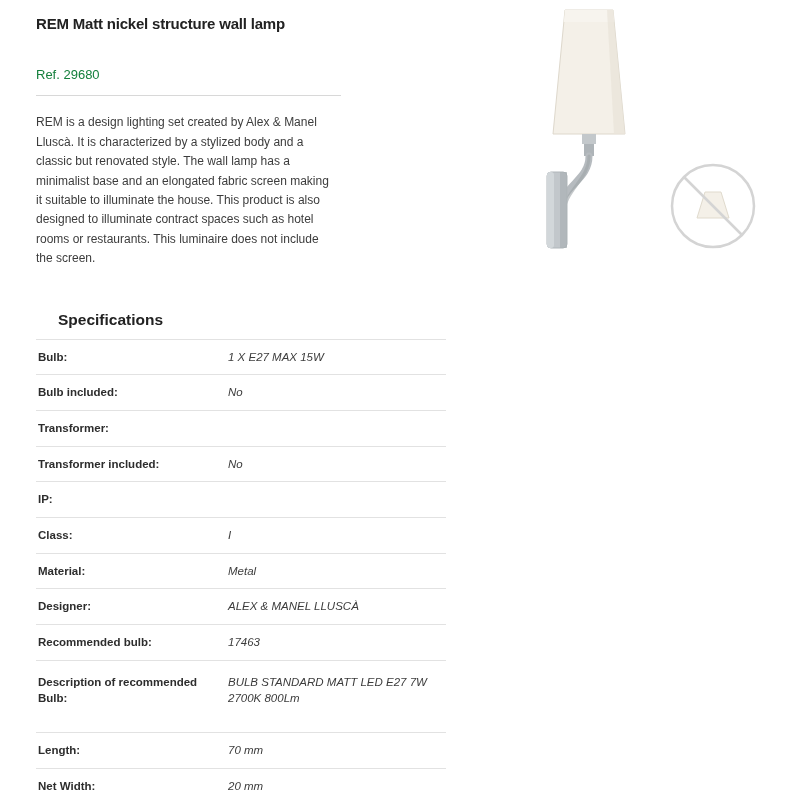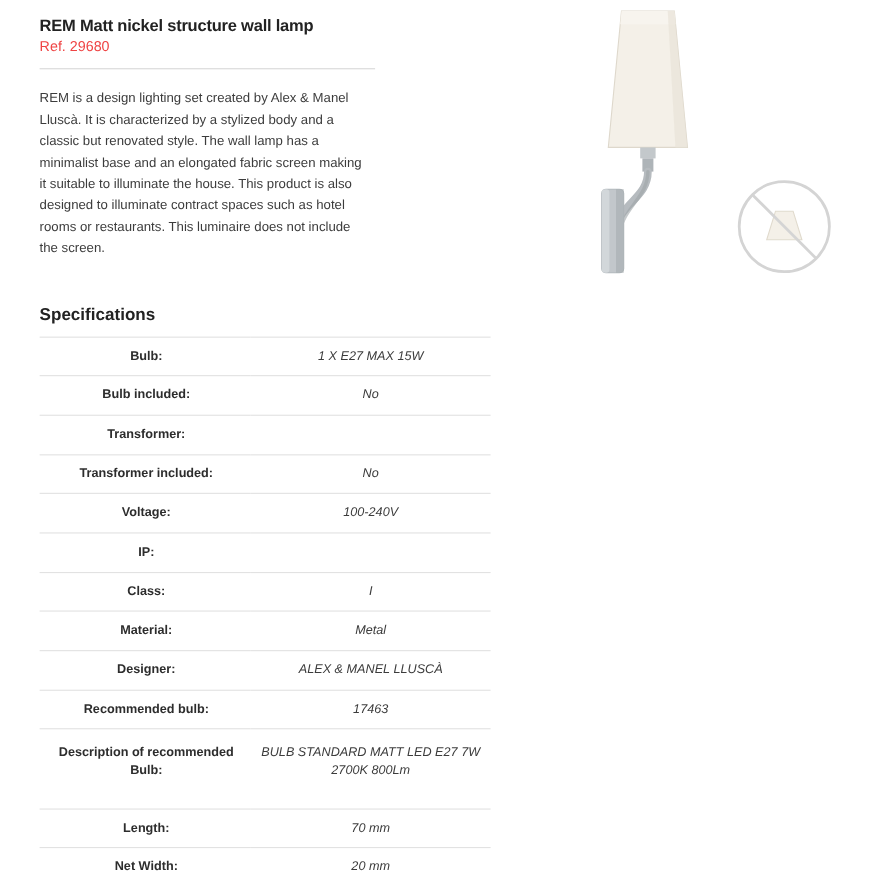--- a/index.html
+++ b/index.html
@@ -28,57 +28,57 @@
   .product-title {
     font-size: 15px;
     font-weight: bold;
     color: #222222;
     line-height: 1.35;
     margin: 4px 0 0 0;
     letter-spacing: -0.2px;
   }
   .ref-line {
     font-size: 13px;
-    color: #ef4444;
-    margin-top: 0;
+    color: #15803d;
+    margin-top: 33px;
     padding-bottom: 13px;
     border-bottom: 1px solid #d8d8d8;
     width: 305px;
   }
   .description {
     font-size: 12px;
     line-height: 1.62;
     color: #3c3c3c;
     margin-top: 17px;
     width: 300px;
   }
   .spec-heading {
     font-size: 15.5px;
     font-weight: bold;
     color: #222222;
     margin-top: 42px;
     margin-bottom: 10px;
+    margin-left: 22px;
   }
   table.specs {
     border-collapse: collapse;
     width: 410px;
     margin-top: 8px;
   }
   table.specs tr {
     border-bottom: 1px solid #e2e2e2;
   }
   table.specs tr:first-child {
     border-top: 1px solid #e2e2e2;
   }
   table.specs td {
     vertical-align: top;
     padding: 9px 0 9px 0;
     font-size: 11.5px;
     line-height: 1.45;
-    text-align: center;
   }
   table.specs td.k {
     width: 190px;
     font-weight: bold;
     color: #2d2d2d;
     padding-left: 2px;
   }
   table.specs td.v {
     color: #3c3c3c;
     font-style: italic;
@@ -133,24 +133,20 @@
       </tr>
       <tr>
         <td class="k">Transformer:</td>
         <td class="v"></td>
       </tr>
       <tr>
         <td class="k">Transformer included:</td>
         <td class="v">No</td>
       </tr>
       <tr>
-        <td class="k">Voltage:</td>
-        <td class="v">100-240V</td>
-      </tr>
-      <tr>
         <td class="k">IP:</td>
         <td class="v"></td>
       </tr>
       <tr>
         <td class="k">Class:</td>
         <td class="v">I</td>
       </tr>
       <tr>
         <td class="k">Material:</td>
         <td class="v">Metal</td>

